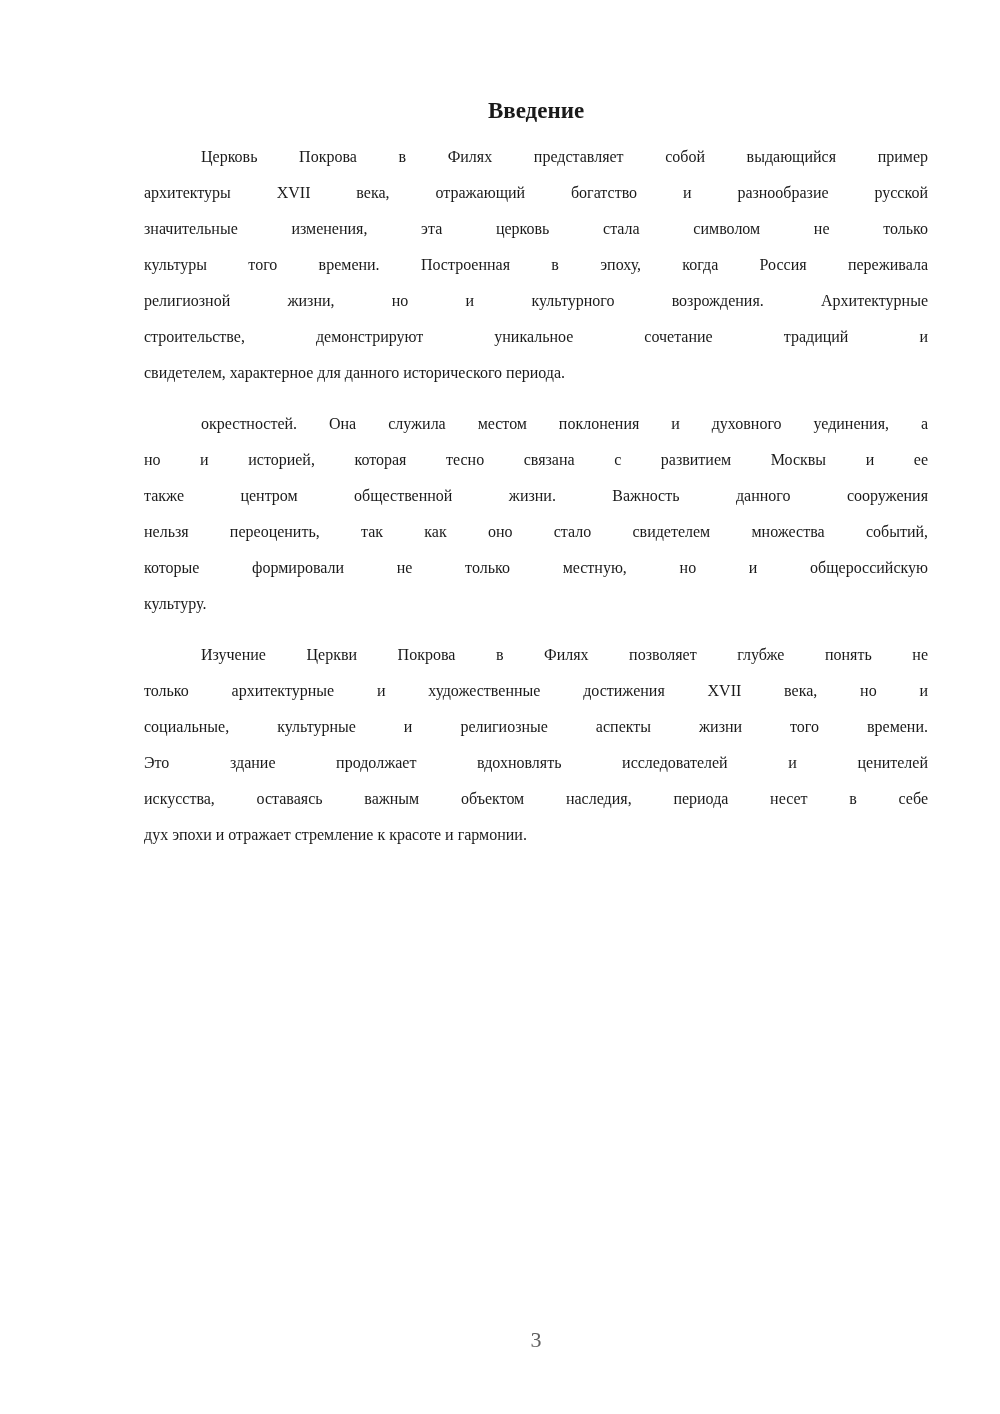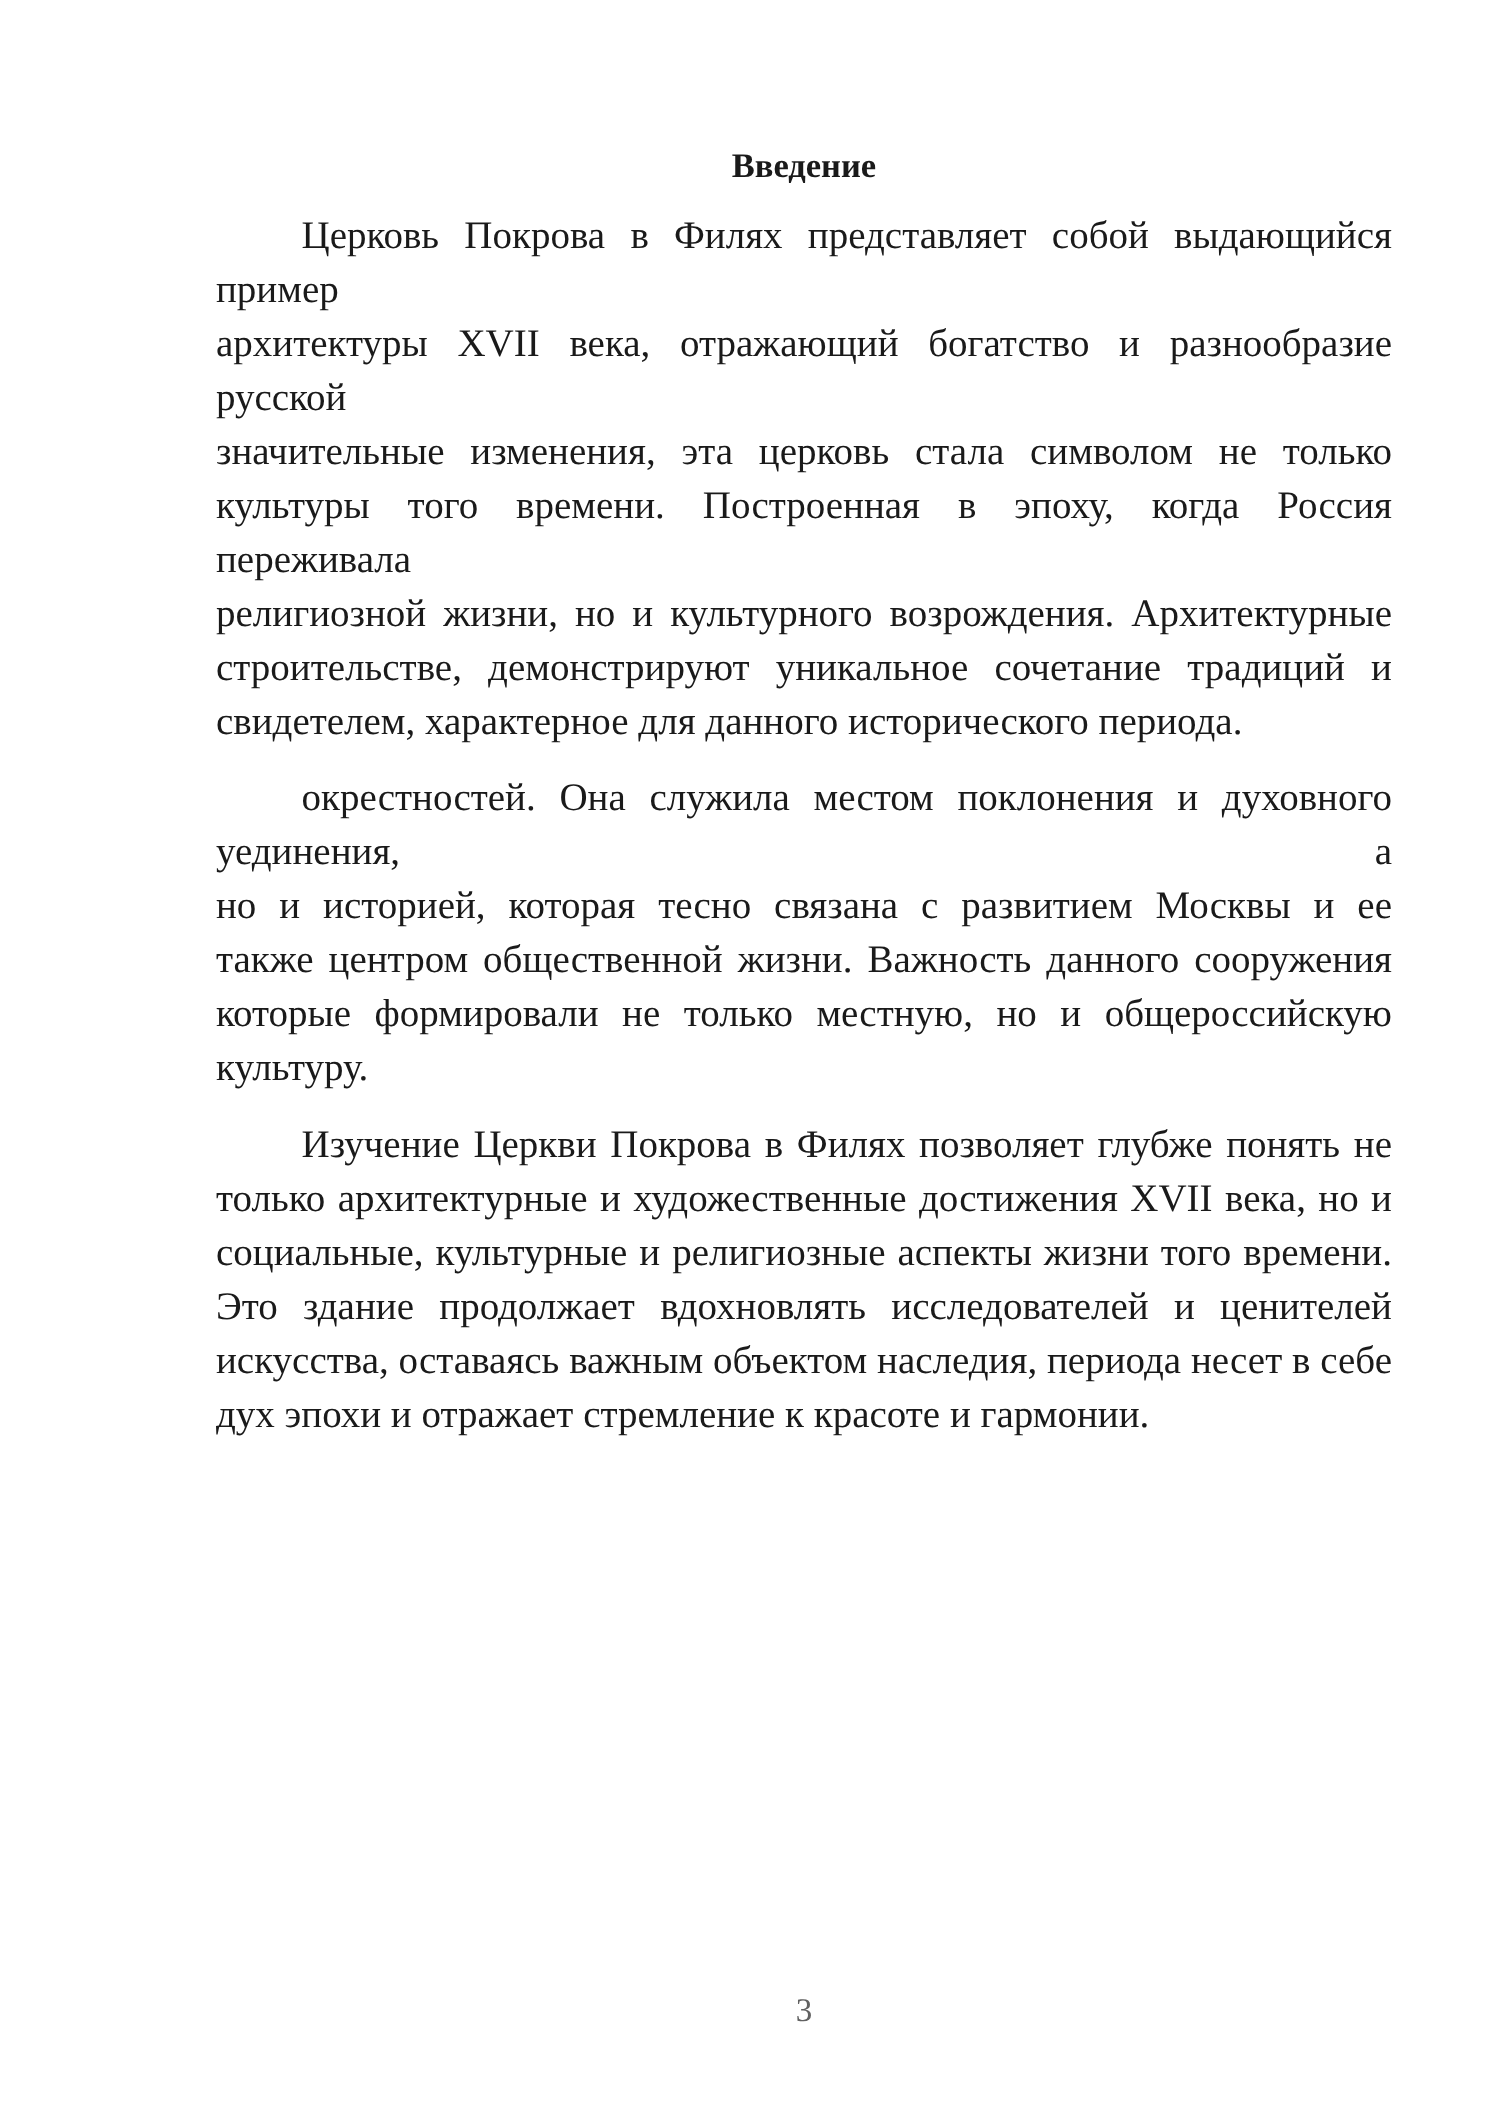--- a/index.html
+++ b/index.html
@@ -20,21 +20,21 @@
   }
   .title {
     font-size: 23px;
     font-weight: bold;
     line-height: 36px;
     text-align: center;
     margin: 0 0 10px 0;
   }
   .para {
     margin: 0 0 15px 0;
-    font-size: 26px;
+    font-size: 16px;
     line-height: 36px;
   }
   .line {
     text-align: justify;
     text-align-last: justify;
     white-space: normal;
   }
   .para .line:first-child {
     text-indent: 57px;
   }
@@ -65,20 +65,21 @@
         <div class="line">значительные изменения, эта церковь стала символом не только</div>
         <div class="line">культуры того времени. Построенная в эпоху, когда Россия переживала</div>
         <div class="line">религиозной жизни, но и культурного возрождения. Архитектурные</div>
         <div class="line">строительстве, демонстрируют уникальное сочетание традиций и</div>
         <div class="line last">свидетелем, характерное для данного исторического периода.</div>
       </div>
       <div class="para">
         <div class="line">окрестностей. Она служила местом поклонения и духовного уединения, а</div>
         <div class="line">но и историей, которая тесно связана с развитием Москвы и ее</div>
         <div class="line">также центром общественной жизни. Важность данного сооружения</div>
+        <div class="line">нельзя переоценить, так как оно стало свидетелем множества событий,</div>
         <div class="line">которые формировали не только местную, но и общероссийскую</div>
         <div class="line last">культуру.</div>
       </div>
       <div class="para">
         <div class="line">Изучение Церкви Покрова в Филях позволяет глубже понять не</div>
         <div class="line">только архитектурные и художественные достижения XVII века, но и</div>
         <div class="line">социальные, культурные и религиозные аспекты жизни того времени.</div>
         <div class="line">Это здание продолжает вдохновлять исследователей и ценителей</div>
         <div class="line">искусства, оставаясь важным объектом наследия, периода несет в себе</div>
         <div class="line last">дух эпохи и отражает стремление к красоте и гармонии.</div>

